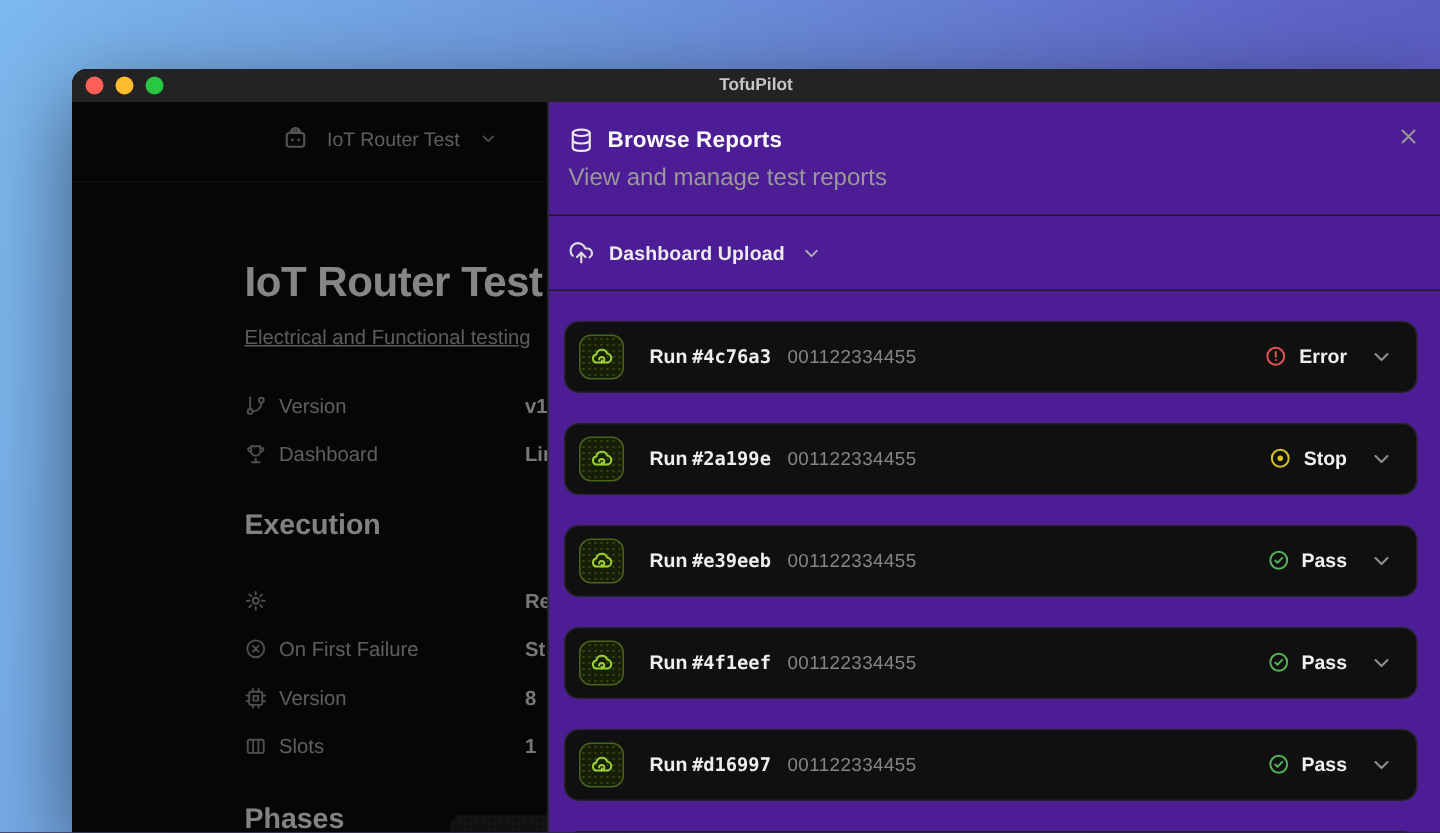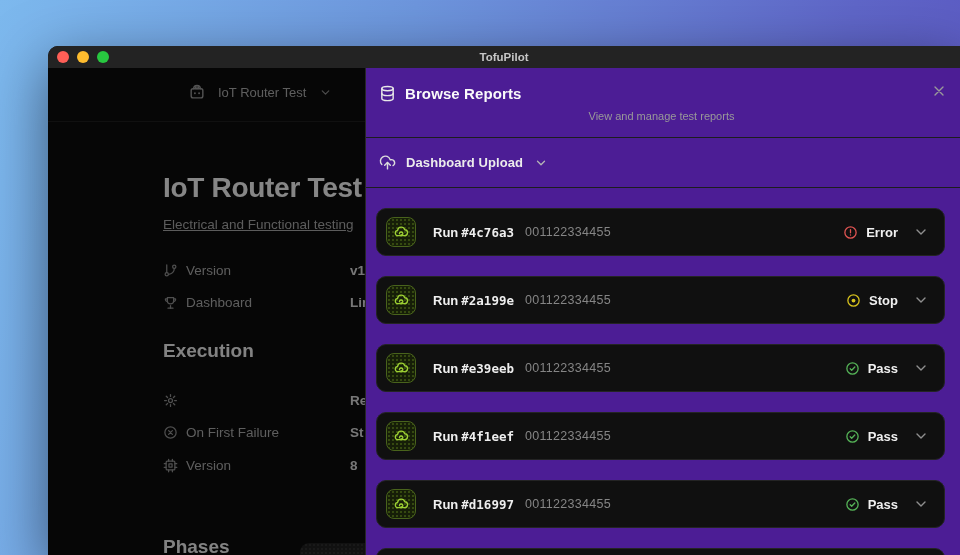--- a/index.html
+++ b/index.html
@@ -37,42 +37,42 @@
             background:#1e1e1e;background-image:radial-gradient(circle,#2c2c2c .8px,transparent .9px);
             background-size:4px 4px;}
   .scrim{position:absolute;inset:0;background:rgba(2,2,2,.45);z-index:5;}
   
   .drawer{position:absolute;left:317px;top:0;bottom:0;right:0;background:#4c1d95;
           border-left:1px solid #272727;z-index:10;}
   .drawer-header{position:relative;padding:17px 16px 15px 13px;border-bottom:1px solid #1d1d1d;}
   .dh-titlerow{display:flex;align-items:center;gap:9px;}
   .dh-icon{color:#e8e8e8;display:inline-flex;}
   .dh-title{font-size:15px;font-weight:700;color:#fafafa;letter-spacing:.1px;}
-  .dh-sub{margin-top:8px;font-size:11px;color:#999;text-align:center;}
+  .dh-sub{margin-top:8px;font-size:16px;color:#999;}
   .close-x{position:absolute;top:15px;right:13px;width:16px;height:16px;color:#9a9a9a;
            display:inline-flex;cursor:default;}
   .sectionrow{display:flex;align-items:center;gap:10px;padding-left:13px;height:50px;cursor:default;}
   .sectionrow.first{border-bottom:1px solid #1d1d1d;}
   .sectionrow.second{height:54px;}
   .sec-icon{color:#dcdcdc;display:inline-flex;}
   .sec-label{font-size:13px;font-weight:700;color:#ececec;letter-spacing:.1px;}
   .sec-chev{color:#b5b5b5;display:inline-flex;margin-left:1px;}
   
   .runs-list{padding:0 15px 0 10px;}
   .run-card{height:48px;border:1px solid #242424;border-radius:10px;background:#101010;
             margin-bottom:12px;display:flex;align-items:center;padding:0 15px 0 9px;margin-top:20px;}
   .run-icon{width:30px;height:30px;border-radius:8px;border:1px solid #49631c;background:#161e08;
             background-image:radial-gradient(circle,rgba(148,204,42,.25) .8px,transparent .9px);
             background-size:4px 4px;color:#9ccf33;display:inline-flex;align-items:center;justify-content:center;flex:0 0 auto;}
   .run-title{margin-left:17px;white-space:nowrap;}
   .run-label{font-size:13px;font-weight:700;color:#f0f0f0;}
   .run-id{font-family:"DejaVu Sans Mono","Liberation Mono",monospace;font-size:12.5px;
           font-weight:700;color:#eeeeee;margin-left:3px;}
   .run-serial{margin-left:11px;font-size:12.5px;color:#858585;letter-spacing:.3px;white-space:nowrap;}
-  .run-right{margin-left:auto;display:flex;align-items:center;}
+  .run-right{margin-left:auto;display:flex;align-items:flex-start;}
   .status-ic{display:none;width:15px;height:15px;}
   .status-ic.visible{display:inline-flex;}
   .status-label{margin-left:8px;font-size:13px;font-weight:700;color:#f0f0f0;}
   .row-chev{margin-left:15px;color:#8f8f8f;display:inline-flex;width:16px;height:16px;cursor:default;}
   .run-card.partial{margin-bottom:0;}
   svg{display:block;}
 </style>
 </head>
 <body>
 
@@ -165,20 +165,30 @@
         <div class="prop-row" style="top:390px;">
           <span class="prop-icon">
             <svg width="15" height="15" viewBox="0 0 24 24" fill="none" stroke="currentColor" stroke-width="2" stroke-linecap="round" stroke-linejoin="round">
                 <rect x="5" y="5" width="14" height="14" rx="2"></rect>
                 <rect x="9.5" y="9.5" width="5" height="5"></rect>
                 <path d="M9 2v3M15 2v3M9 19v3M15 19v3M2 9h3M2 15h3M19 9h3M19 15h3"></path>
               </svg>
           </span>
           <span class="prop-label">Version</span>
           <span class="prop-value">8</span>
+        </div>
+        <div class="prop-row" style="top:422px;">
+          <span class="prop-icon">
+            <svg width="15" height="15" viewBox="0 0 24 24" fill="none" stroke="currentColor" stroke-width="2" stroke-linecap="round" stroke-linejoin="round">
+                <rect x="3.5" y="5" width="17" height="14" rx="2"></rect>
+                <path d="M9.2 5v14M14.8 5v14"></path>
+              </svg>
+          </span>
+          <span class="prop-label">Slots</span>
+          <span class="prop-value">1</span>
         </div>
 
         <div class="sec-heading" style="top:468px;">Phases</div>
         <div class="stub-btn"></div>
       </div>
 
       <div class="scrim"></div>
 
       <div class="drawer">
         <div class="drawer-header">

